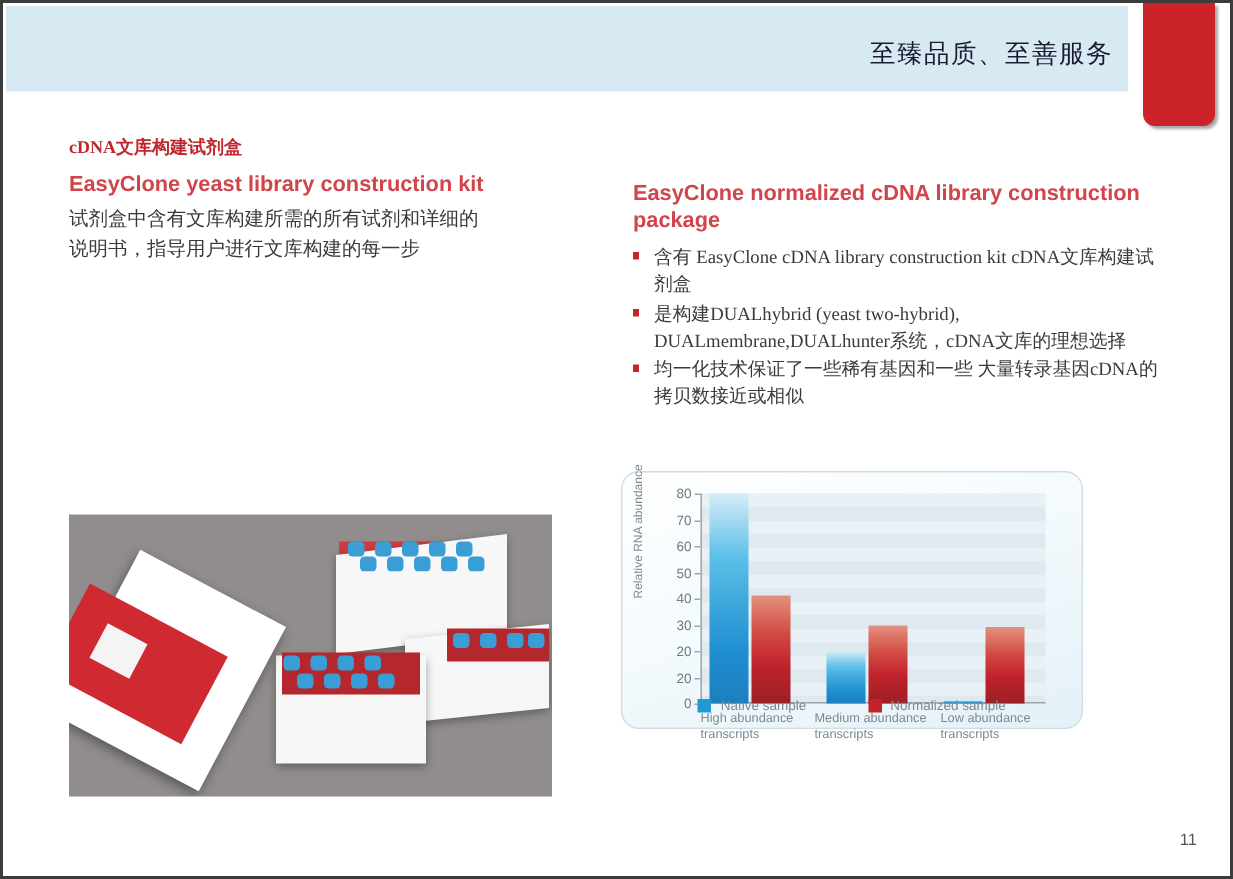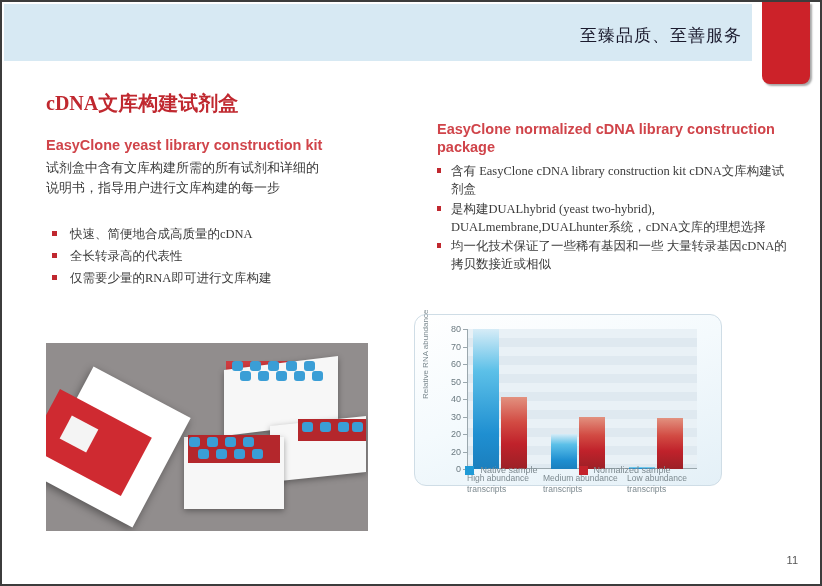--- a/index.html
+++ b/index.html
@@ -14,35 +14,35 @@
   .header-title{position:absolute;right:78px;top:22px;font-size:17px;
                 color:#1b1b2e;font-family:"Liberation Serif",serif;
                 letter-spacing:1px;white-space:nowrap;}
   .red-tab{position:absolute;right:10px;top:0px;width:48px;height:82px;
            background:#cc2229;border-bottom-left-radius:8px;
            border-bottom-right-radius:8px;
            box-shadow:2px 2px 2px rgba(0,0,0,.35);}
 
   
   .col-left{position:absolute;left:44px;top:88px;width:360px;}
-  .title-cn{font-size:20px;font-weight:bold;color:#c0282f;
-            font-family:"Liberation Serif",serif;margin:0 0 20px 0;}
+  .title-cn{font-size:12px;font-weight:bold;color:#c0282f;
+            font-family:"Liberation Serif",serif;margin:0 0 8px 0;}
   .title-en{font-size:14.5px;font-weight:bold;color:#d0444a;
             font-family:"Liberation Sans",sans-serif;margin:0 0 5px 0;}
   .para{font-size:13px;color:#3a3a3a;line-height:1.55;
         font-family:"Liberation Serif",serif;margin:0;}
   .bullets{list-style:none;margin:26px 0 0 6px;padding:0;}
   .bullets li{position:relative;padding-left:18px;font-size:12.5px;
               color:#3a3a3a;line-height:1.75;
               font-family:"Liberation Serif",serif;}
   .bullets li::before{content:"";position:absolute;left:0;top:7px;
               width:5px;height:5px;background:#c0282f;}
 
   
-  .col-right{position:absolute;left:435px;top:118px;width:350px;}
+  .col-right{position:absolute;left:420px;top:118px;width:350px;}
   .title-en2{font-size:14.5px;font-weight:bold;color:#d0444a;
              font-family:"Liberation Sans",sans-serif;margin:0 0 6px 0;
              line-height:1.25;}
   .bullets2{list-style:none;margin:0;padding:0;}
   .bullets2 li{position:relative;padding-left:14px;font-size:12.5px;
                color:#3a3a3a;line-height:1.45;margin-bottom:1px;
                font-family:"Liberation Serif",serif;}
   .bullets2 li::before{content:"";position:absolute;left:0;top:6px;
                width:4px;height:5px;background:#c0282f;}
 
@@ -98,25 +98,20 @@
 
   <div class="header-band"></div>
   <div class="header-title">至臻品质、至善服务</div>
   <div class="red-tab"></div>
 
   <div class="col-left">
     <h1 class="title-cn">cDNA文库构建试剂盒</h1>
     <h2 class="title-en">EasyClone yeast library construction kit</h2>
     <p class="para">试剂盒中含有文库构建所需的所有试剂和详细的</p>
     <p class="para">说明书，指导用户进行文库构建的每一步</p>
-    <ul class="bullets">
-      <li>快速、简便地合成高质量的cDNA</li>
-      <li>全长转录高的代表性</li>
-      <li>仅需要少量的RNA即可进行文库构建</li>
-    </ul>
   </div>
 
   <div class="col-right">
     <h2 class="title-en2">EasyClone normalized cDNA library construction package</h2>
     <ul class="bullets2">
       <li>含有 EasyClone cDNA library construction kit cDNA文库构建试剂盒</li>
       <li>是构建DUALhybrid (yeast two-hybrid), DUALmembrane,DUALhunter系统，cDNA文库的理想选择</li>
       <li>均一化技术保证了一些稀有基因和一些 大量转录基因cDNA的拷贝数接近或相似</li>
     </ul>
   </div>

